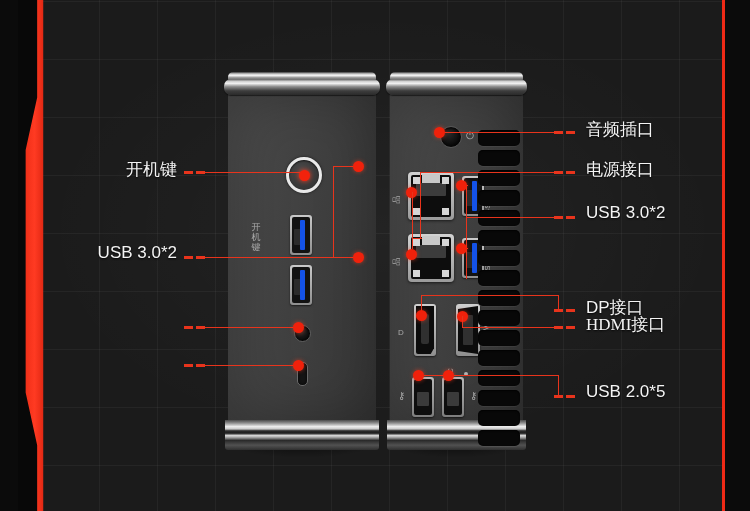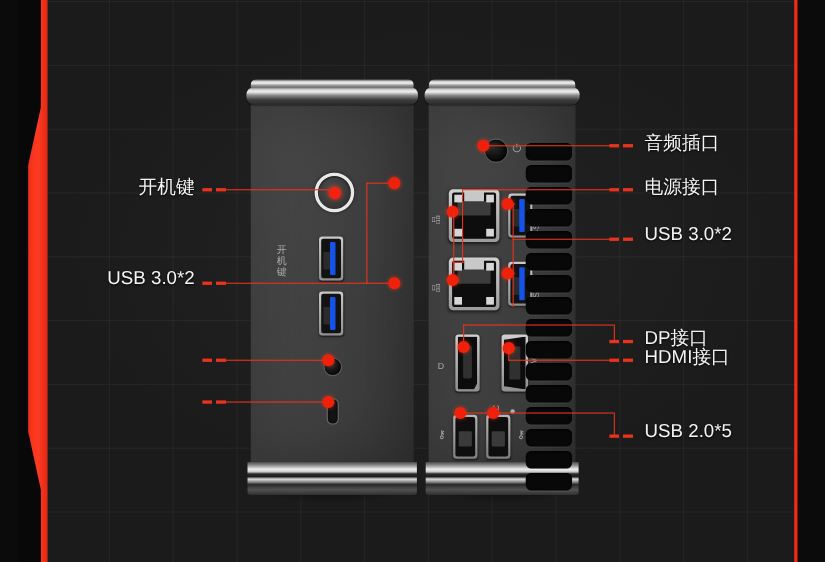--- a/index.html
+++ b/index.html
@@ -422,21 +422,21 @@
   <div class="dot" style="left:456px;top:180px;"></div>
   <div class="dot" style="left:456px;top:243px;"></div>
 
   <div class="label" style="left:586px;top:296px;">DP接口</div>
   <div class="lead-dash" style="left:554px;top:309px;width:24px;"></div>
   <div class="lead" style="left:421px;top:295px;width:137px;"></div>
   <div class="lead-v" style="left:558px;top:295px;height:15px;"></div>
   <div class="lead-v" style="left:421px;top:295px;height:20px;"></div>
   <div class="dot" style="left:416px;top:310px;"></div>
 
-  <div class="label" style="left:586px;top:313px;">HDMI接口</div>
+  <div class="label" style="left:586px;top:313px;font-family:Liberation Serif, serif;">HDMI接口</div>
   <div class="lead-dash" style="left:554px;top:326px;width:24px;"></div>
   <div class="lead" style="left:462px;top:327px;width:96px;"></div>
   <div class="dot" style="left:457px;top:311px;"></div>
   <div class="lead-v" style="left:462px;top:316px;height:12px;"></div>
 
   <div class="label" style="left:586px;top:382px;">USB 2.0*5</div>
   <div class="lead-dash" style="left:554px;top:395px;width:24px;"></div>
   <div class="lead" style="left:418px;top:375px;width:140px;"></div>
   <div class="lead-v" style="left:558px;top:375px;height:21px;"></div>
   <div class="dot" style="left:413px;top:370px;"></div>

